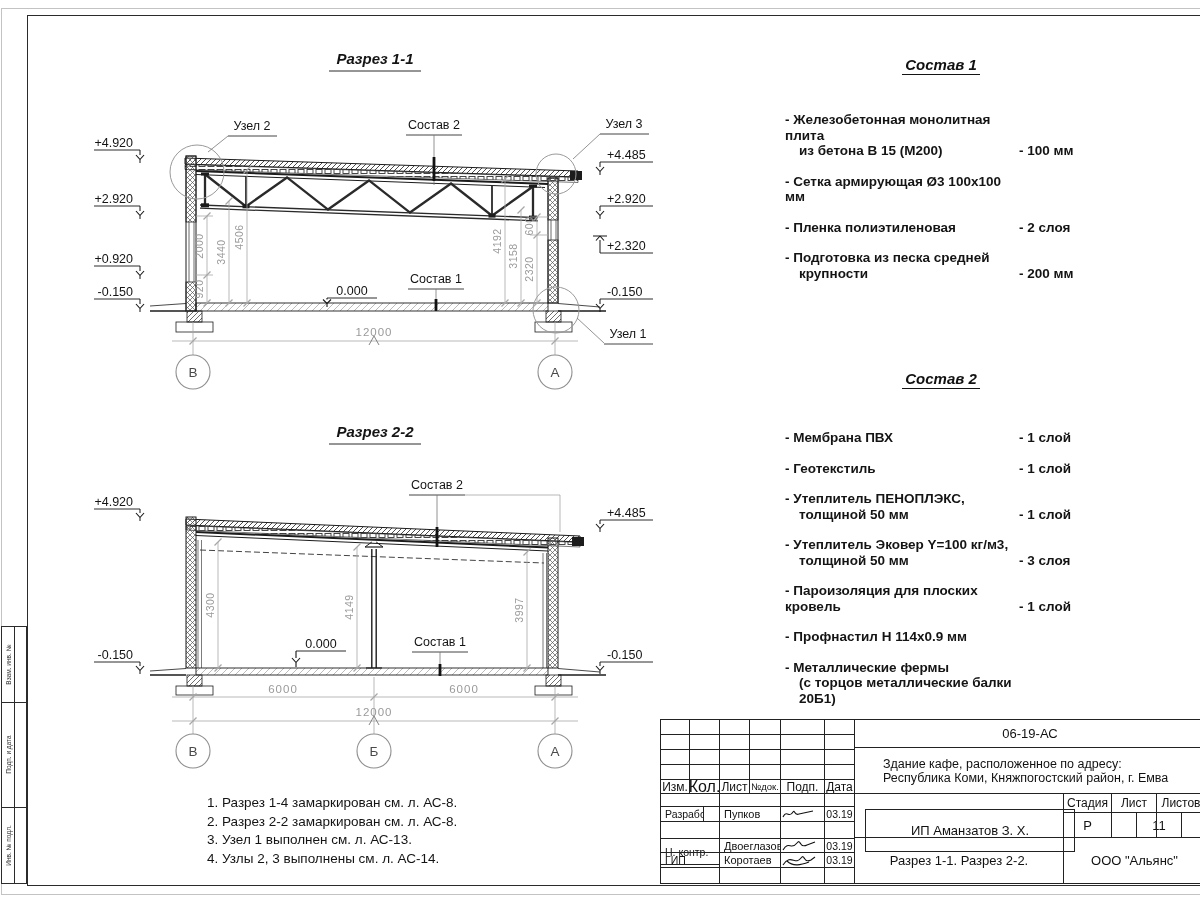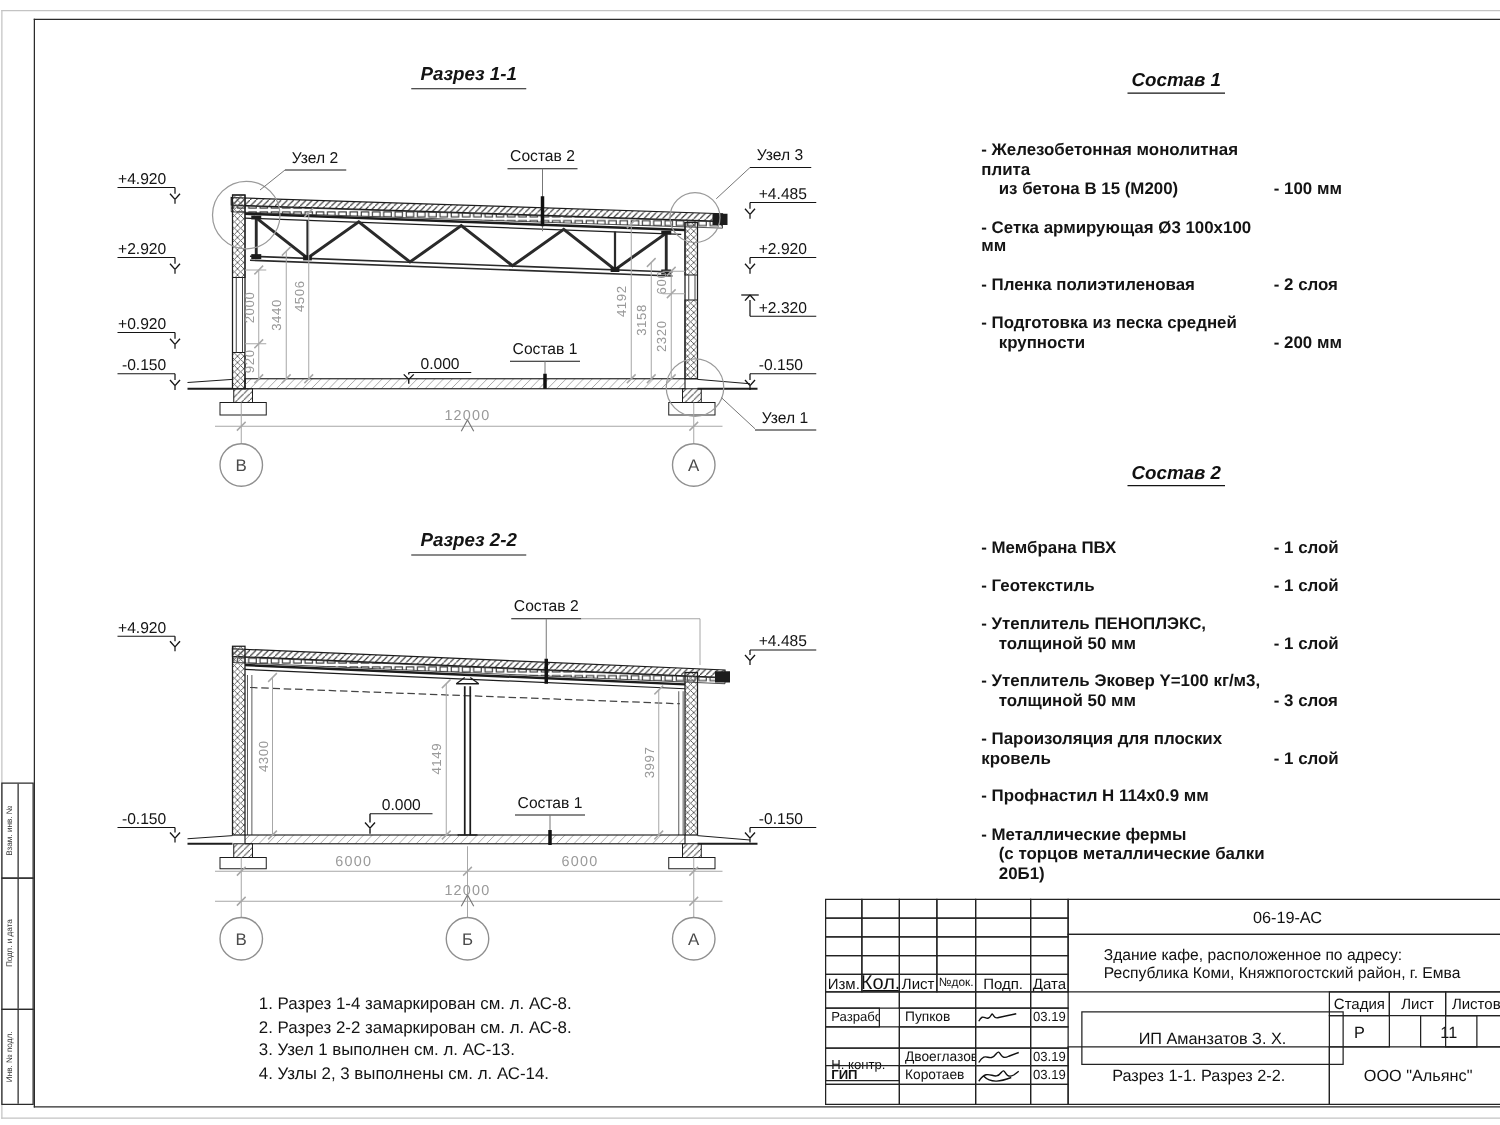--- a/index.html
+++ b/index.html
@@ -557,21 +557,21 @@
       <div class="c" style="left:120px;top:102px;width:45px;height:18px;"></div>
       <div class="c" style="left:164px;top:102px;width:31px;height:18px;"></div>
     <div class="c left small" style="left:0;top:119px;width:60px;height:27px;">Н. контр.</div>
     <div class="c left" style="left:59px;top:119px;width:62px;height:15px;">Двоеглазов</div>
     <div class="c" style="left:120px;top:119px;width:45px;height:15px;">
       <svg width="36" height="13" viewBox="0 0 36 13">
           <path d="M2,11 C8,1 10,12 16,4 C20,-1 18,10 26,6 L34,3" fill="none" stroke="#111" stroke-width="1.1"></path>
         </svg>
     </div>
     <div class="c small" style="left:164px;top:119px;width:31px;height:15px;">03.19</div>
-    <div class="c left small" style="left:0;top:133px;width:60px;height:16px;font-weight:bold;">ГИП</div>
+    <div class="c left small" style="left:0;top:133px;width:60px;height:16px;">ГИП</div>
     <div class="c left" style="left:59px;top:133px;width:62px;height:16px;">Коротаев</div>
     <div class="c" style="left:120px;top:133px;width:45px;height:16px;">
       <svg width="36" height="14" viewBox="0 0 36 14">
           <path d="M2,12 C10,0 14,13 20,5 C24,0 22,11 30,7 L34,4 M6,8 C12,14 20,12 28,9" fill="none" stroke="#111" stroke-width="1.1"></path>
         </svg>
     </div>
     <div class="c small" style="left:164px;top:133px;width:31px;height:16px;">03.19</div>
     <div class="c" style="left:0;top:148px;width:60px;height:17px;"></div>
       <div class="c" style="left:59px;top:148px;width:62px;height:17px;"></div>
       <div class="c" style="left:120px;top:148px;width:45px;height:17px;"></div>

